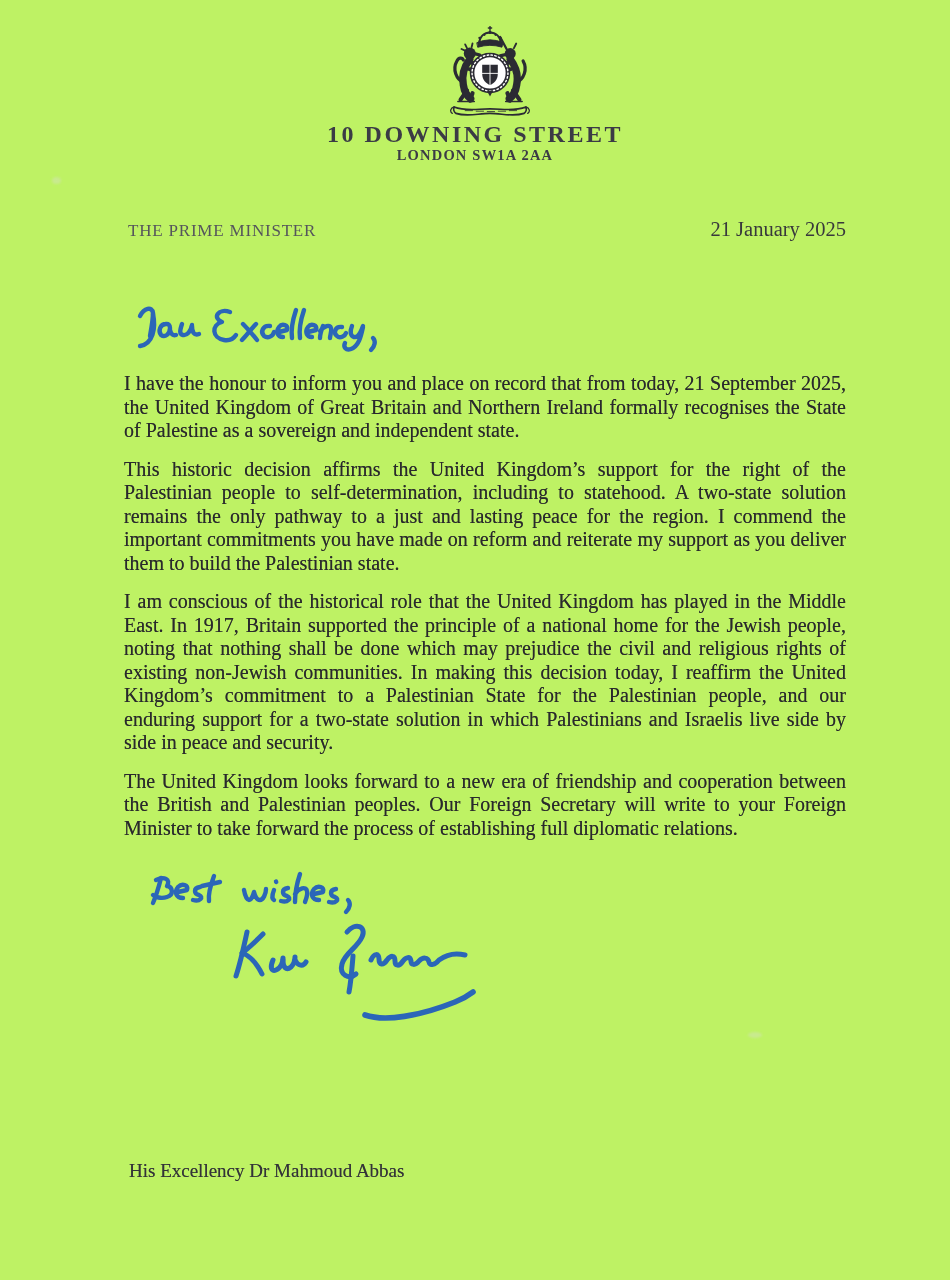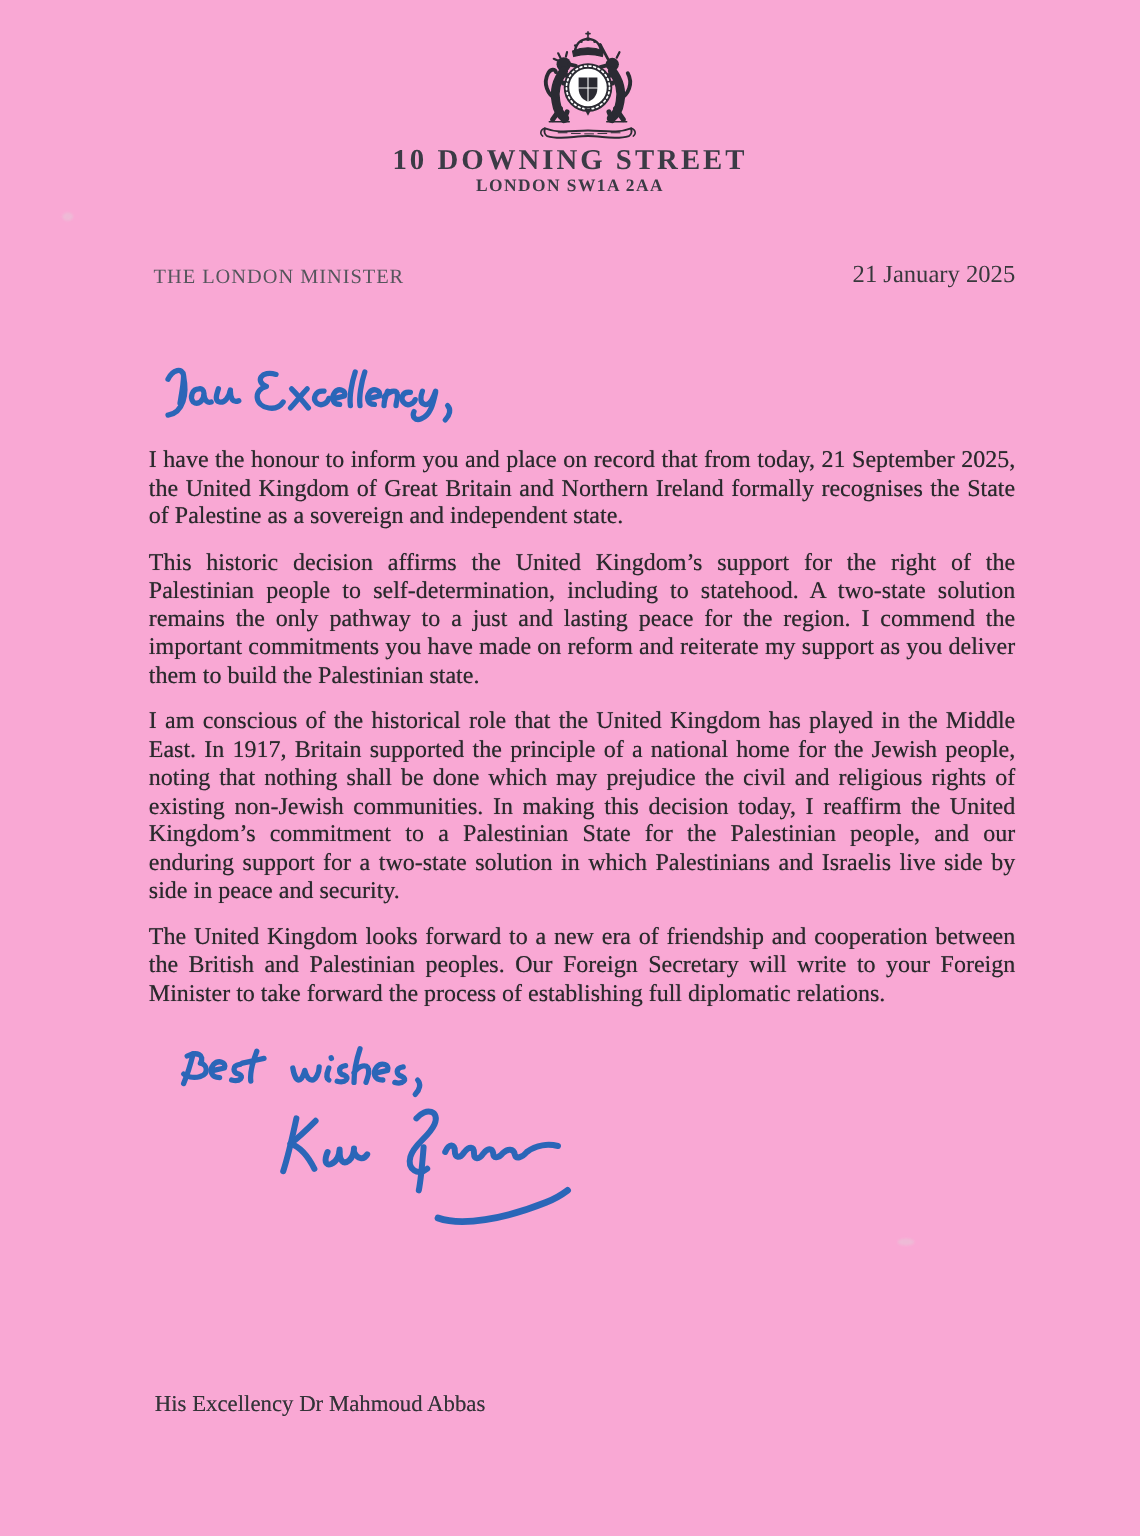--- a/index.html
+++ b/index.html
@@ -1,20 +1,20 @@
 <!DOCTYPE html>
 <html><head>
 <meta charset="utf-8">
 <style>
   html,body{margin:0;padding:0;background:#e9e9e9;}
   .page{
     position:relative;
     width:950px;height:1280px;
     margin:0 auto;
-    background:#f9a8d4;
+    background:#bef264;
     font-family:"Liberation Serif", serif;
     overflow:hidden;
   }
   
   .crest{
     position:absolute;left:421px;top:26px;width:138px;height:92px;
   }
   .lh-line1{
     position:absolute;left:0;top:121px;width:950px;
     text-align:center;
@@ -106,21 +106,21 @@
 
       <path d="M36,88 C49,93 61,90 75,90 C89,90 101,93 114,88 C115,91 114,94 112,95 C100,99 88,95 75,95 C62,95 50,99 38,95 C36,94 35,91 36,88 Z" stroke-width="1.8"></path>
       <path d="M36,88 c-4,1 -5,5 -2,7 M114,88 c4,1 5,5 2,7" stroke-width="1.4"></path>
       <path d="M48,92 h8 M60,92.6 h8 M72,93 h8 M84,92.6 h8 M96,92 h8" stroke-width="0.9"></path>
     </g>
   </svg>
 
   <div class="lh-line1">10 DOWNING STREET</div>
   <div class="lh-line2">LONDON SW1A 2AA</div>
 
-  <div class="pm-title">THE LONDON MINISTER</div>
+  <div class="pm-title">THE PRIME MINISTER</div>
   <div class="date">21 January 2025</div>
 
   <svg class="hw" style="left:130px;top:300px;" width="290" height="60" viewBox="0 0 290 60" aria-label="Your Excellency,">
     <g stroke="#2b66b8" stroke-width="4.4">
       <path d="M10,16 C14,8 22,6 23,13 C23,20 21,30 20,36"></path>
       <path d="M23,14 C26,28 23,44 10,46"></path>
       <path d="M36,24 C30,24 28,31 31,35 C35,38 40,34 40,28 C40,25 38,23.5 36,24"></path>
       <path d="M40,30 C41,34 43,36 46,35"></path>
       <path d="M52,24 C50,30 49,34 53,35 C57,36 61,31 62,25"></path>
       <path d="M62,26 C62,32 64,36 69,34"></path>

